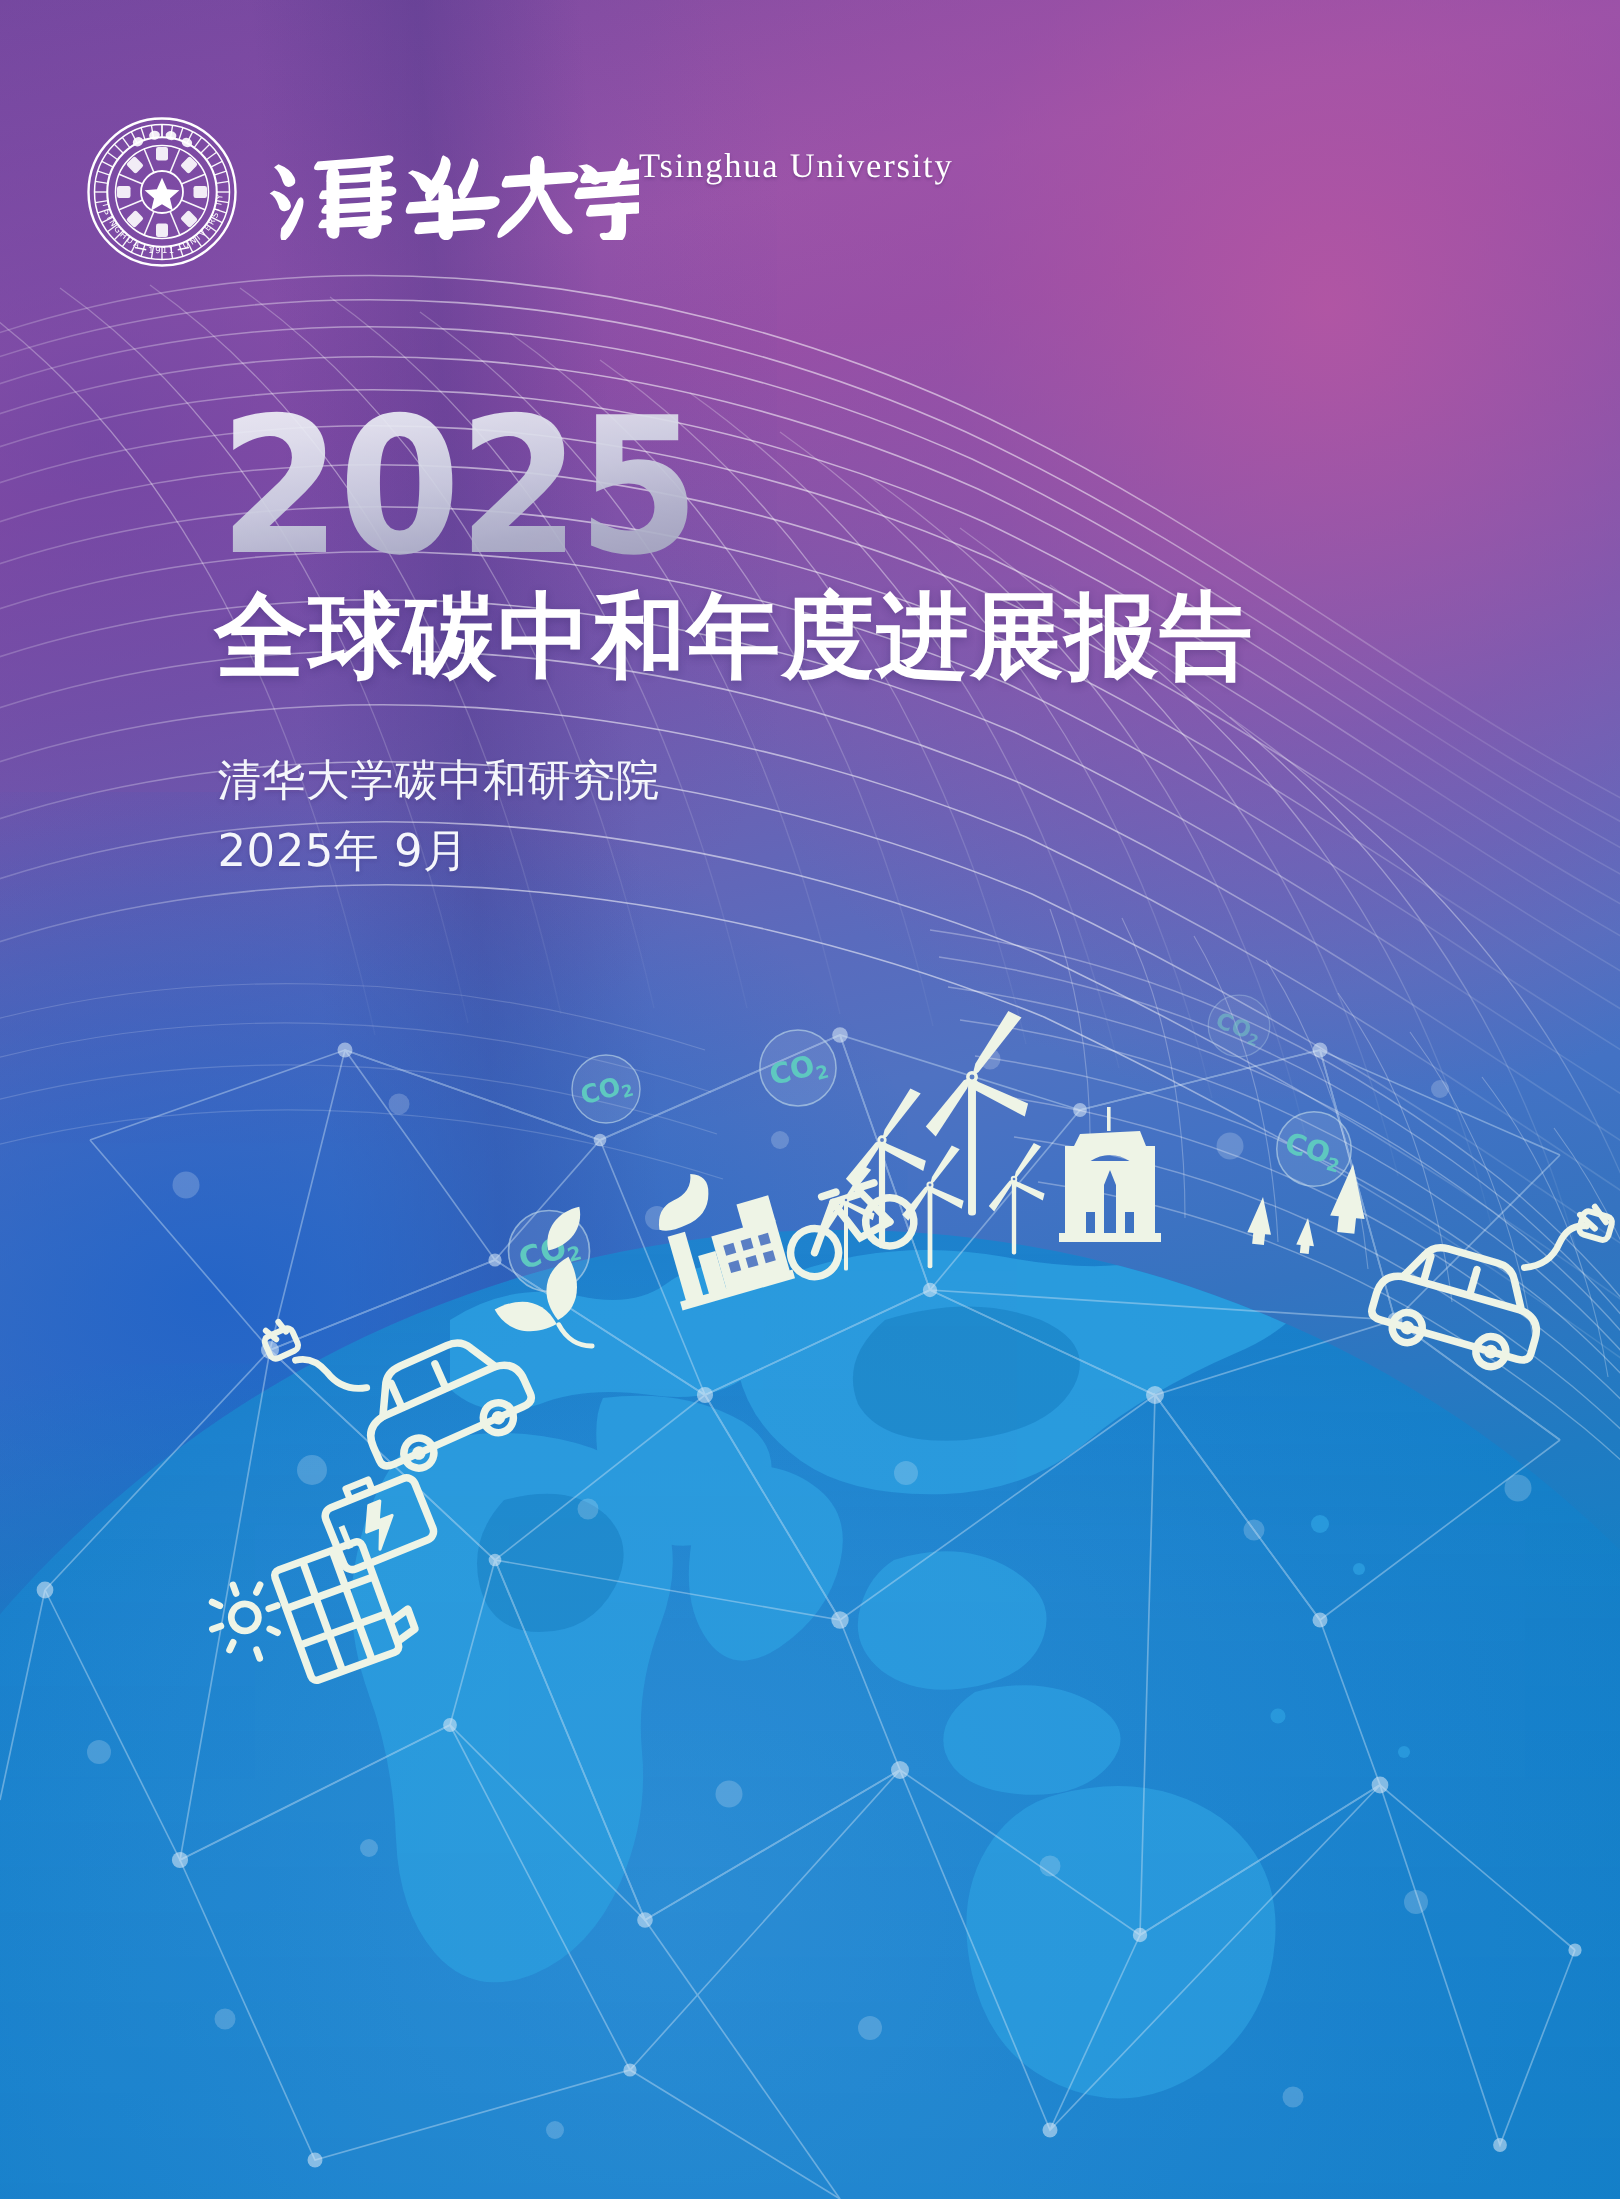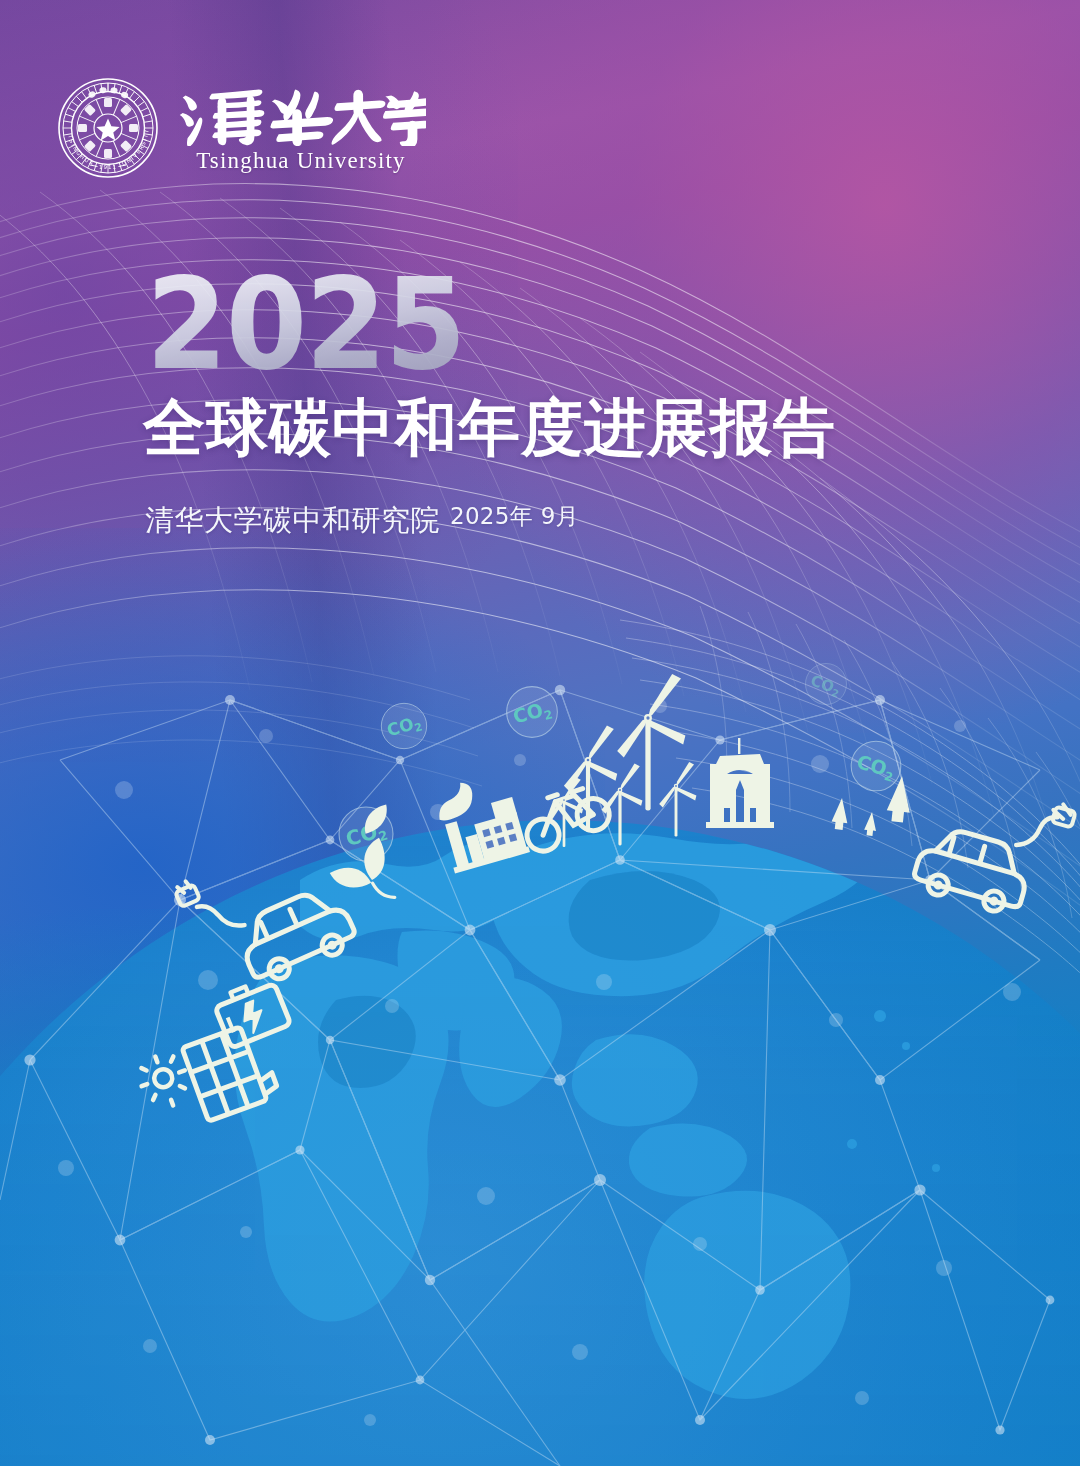--- a/index.html
+++ b/index.html
@@ -72,21 +72,21 @@
 
   
   .layer { position:absolute; inset:0; width:1080px; height:1466px; pointer-events:none; }
 
   
   .logo-block {
     position:absolute; left:56px; top:76px;
     display:flex; align-items:center; gap:16px;
   }
   .seal { width:104px; height:104px; flex:0 0 auto; }
-  .logo-text { display:flex; flex-direction:column; align-items:center; }
+  .logo-text { display:flex; flex-direction:row; align-items:flex-start; }
   .logo-cn { height:64px; }
   .logo-en {
     color:#ffffff;
     font-family:"Liberation Serif", serif;
     font-size:23px;
     letter-spacing:1.2px;
     margin-top:2px;
     white-space:nowrap;
     text-shadow:0 1px 2px rgba(60,30,90,0.35);
   }
@@ -102,43 +102,43 @@
     background:linear-gradient(172deg, #f4f5fa 0%, #e7e9f2 22%, #cfd2e2 48%, #b3b6cc 72%, #9fa2bb 100%);
     -webkit-background-clip:text;
     background-clip:text;
     color:transparent;
     opacity:0.92;
     transform:scaleX(0.93);
     transform-origin:left top;
   }
   .main-title {
     position:absolute; left:143px; top:396px;
-    font-family:Liberation Serif, serif;
+    font-family:Liberation Mono, monospace;
     font-weight:700;
     font-size:62px;
     line-height:1.05;
     color:#ffffff;
     letter-spacing:1px;
     white-space:nowrap;
     text-shadow:0 2px 6px rgba(40,30,90,0.28);
   }
   .sub-lines {
     position:absolute; left:145px; top:502px;
-    display:flex; flex-direction:row; gap:10px;
+    display:flex; flex-direction:column; gap:10px;
   }
   .sub-line {
     font-family:"DejaVu Sans", sans-serif;
     font-size:29px;
     line-height:1.26;
     color:#f4f6fb;
     letter-spacing:0.5px;
     white-space:nowrap;
     text-shadow:0 1px 3px rgba(40,30,90,0.25);
   }
-  .sub-line.date { font-size:23px; letter-spacing:0.3px; }
+  .sub-line.date { font-size:30px; letter-spacing:0.3px; }
 
   .icon-art { position:absolute; inset:0; width:1080px; height:1466px; }
 </style>
 </head>
 <body>
 
 <div class="cover">
 
   <div class="bg-base"></div>
   <div class="bg-wedge-left"></div>

